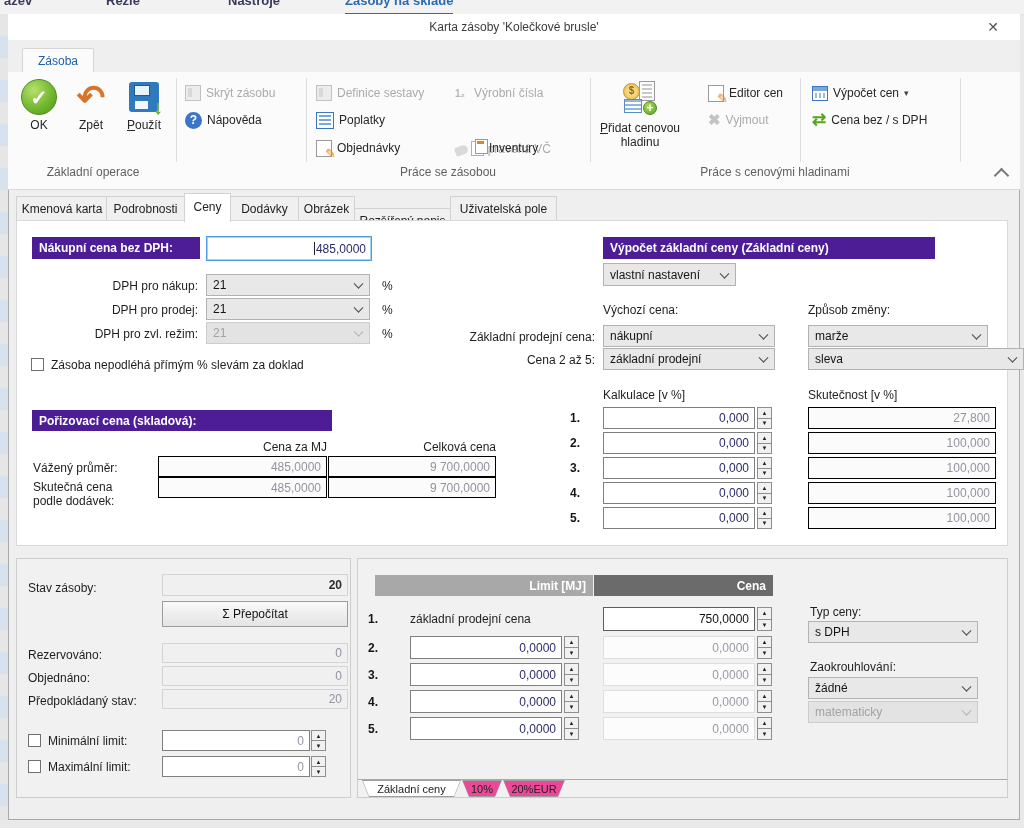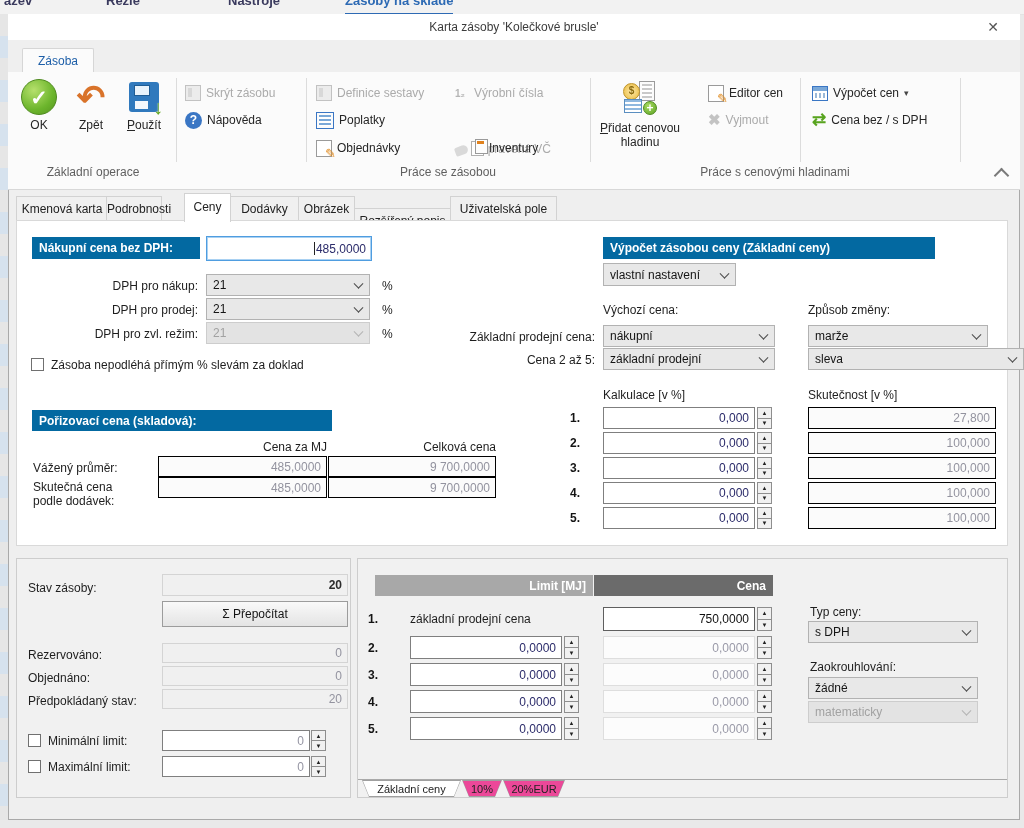--- a/index.html
+++ b/index.html
@@ -65,21 +65,21 @@
   .ic-addp .plus{position:absolute;right:0;bottom:0;width:14px;height:14px;border-radius:50%;background:radial-gradient(circle at 35% 30%,#a8d85e,#5ea627);
       border:1px solid #4e8a1e;color:#fff;font-size:12px;font-weight:bold;line-height:13px;text-align:center;box-sizing:border-box;}
   .dd-arrow{font-size:9px;color:#444;}
   .u{text-decoration:underline;}
   
   .doc-tab{top:196px;height:25px;background:#f0f0f0;border:1px solid #d2d2d2;border-bottom:none;box-sizing:border-box;
            text-align:center;line-height:24px;font-size:12px;color:#222;}
   .doc-tab.active{top:193px;height:29px;background:#ffffff;z-index:3;line-height:26px;}
   .content{left:16px;top:220px;width:992px;height:326px;background:#fff;border:1px solid #d9d9d9;box-sizing:border-box;z-index:2;}
   
-  .ghead{background:#0369a1;color:#fff;font-weight:bold;display:flex;align-items:center;padding:0 7px;box-sizing:border-box;}
+  .ghead{background:#4c1d95;color:#fff;font-weight:bold;display:flex;align-items:center;padding:0 7px;box-sizing:border-box;}
   .lbl{font-size:12px;color:#1e1e1e;}
   .lbl.r{text-align:right;}
   .dd{background:#e8e8e8;border:1px solid #b2b2b2;display:flex;align-items:center;padding:0 20px 0 6px;box-sizing:border-box;color:#151515;}
   .dd .chev{position:absolute;right:7px;top:50%;width:6px;height:6px;border-right:1px solid #4a4a4a;border-bottom:1px solid #4a4a4a;
             transform:translateY(-68%) rotate(45deg);}
   .dd.dis{color:#a2a2a2;background:#e3e3e3;border-color:#cdcdcd;}
   .dd.dis .chev{border-color:#b4b4b4;}
   .inp{background:#fff;border:1px solid #7f7f7f;display:flex;align-items:center;justify-content:flex-end;
        padding:0 5px;box-sizing:border-box;color:#2b2b6a;}
   .inp.focus{border:1px solid #4f9de0;box-shadow:0 0 0 1px #a9d1f2 inset;}
@@ -220,21 +220,21 @@
 <div class="abs vsep" style="left:960px"></div>
 
 <div class="abs rgl" style="left:10px;width:166px;">Základní operace</div>
 <div class="abs rgl" style="left:306px;width:284px;">Práce se zásobou</div>
 <div class="abs rgl" style="left:590px;width:370px;">Práce s cenovými hladinami</div>
 <div class="abs" style="left:996px;top:170px;">
     <div class="chev-up"></div>
   </div>
 
 <div class="abs doc-tab" style="left:16px;width:92px;">Kmenová karta</div>
-<div class="abs doc-tab" style="left:106px;width:56px;">Podrobnosti</div>
+<div class="abs doc-tab" style="left:106px;width:79px;">Podrobnosti</div>
 <div class="abs doc-tab active" style="left:184px;width:47px;">Ceny</div>
 <div class="abs doc-tab" style="left:230px;width:69px;">Dodávky</div>
 <div class="abs doc-tab" style="left:298px;width:57px;">Obrázek</div>
 <div class="abs doc-tab" style="left:354px;width:97px;margin-top:12px;">Rozšířený popis</div>
 <div class="abs doc-tab" style="left:450px;width:107px;">Uživatelská pole</div>
 
 <div class="abs content"></div>
 
 <div class="abs ghead" style="left:32px;top:237px;width:168px;height:22px;z-index:4">Nákupní cena bez DPH:</div>
 <div class="abs inp focus" style="left:206px;top:236px;width:166px;height:25px;z-index:4">
@@ -259,21 +259,21 @@
 <div class="abs lbl r" style="left:60px;top:327px;width:138px;z-index:4">DPH pro zvl. režim:</div>
 <div class="abs dd dis" style="left:206px;top:322px;width:164px;height:22px;z-index:4">
   <span>21</span>
     <span class="chev"></span>
 </div>
 <div class="abs lbl" style="left:382px;top:327px;z-index:4">%</div>
 
 <div class="abs cb" style="left:31px;top:358px;z-index:4"></div>
 <div class="abs lbl" style="left:51px;top:358px;z-index:4">Zásoba nepodléhá přímým % slevám za doklad</div>
 
-<div class="abs ghead" style="left:603px;top:237px;width:332px;height:22px;z-index:4">Výpočet zásobou ceny (Základní ceny)</div>
+<div class="abs ghead" style="left:603px;top:237px;width:332px;height:22px;z-index:4">Výpočet základní ceny (Základní ceny)</div>
 <div class="abs dd" style="left:603px;top:263px;width:133px;height:23px;z-index:4">
   <span>vlastní nastavení</span>
     <span class="chev"></span>
 </div>
 
 <div class="abs lbl" style="left:603px;top:303px;z-index:4">Výchozí cena:</div>
 <div class="abs lbl" style="left:808px;top:303px;z-index:4">Způsob změny:</div>
 
 <div class="abs lbl r" style="left:445px;top:330px;width:150px;z-index:4">Základní prodejní cena:</div>
 <div class="abs dd" style="left:603px;top:325px;width:172px;height:22px;z-index:4">

